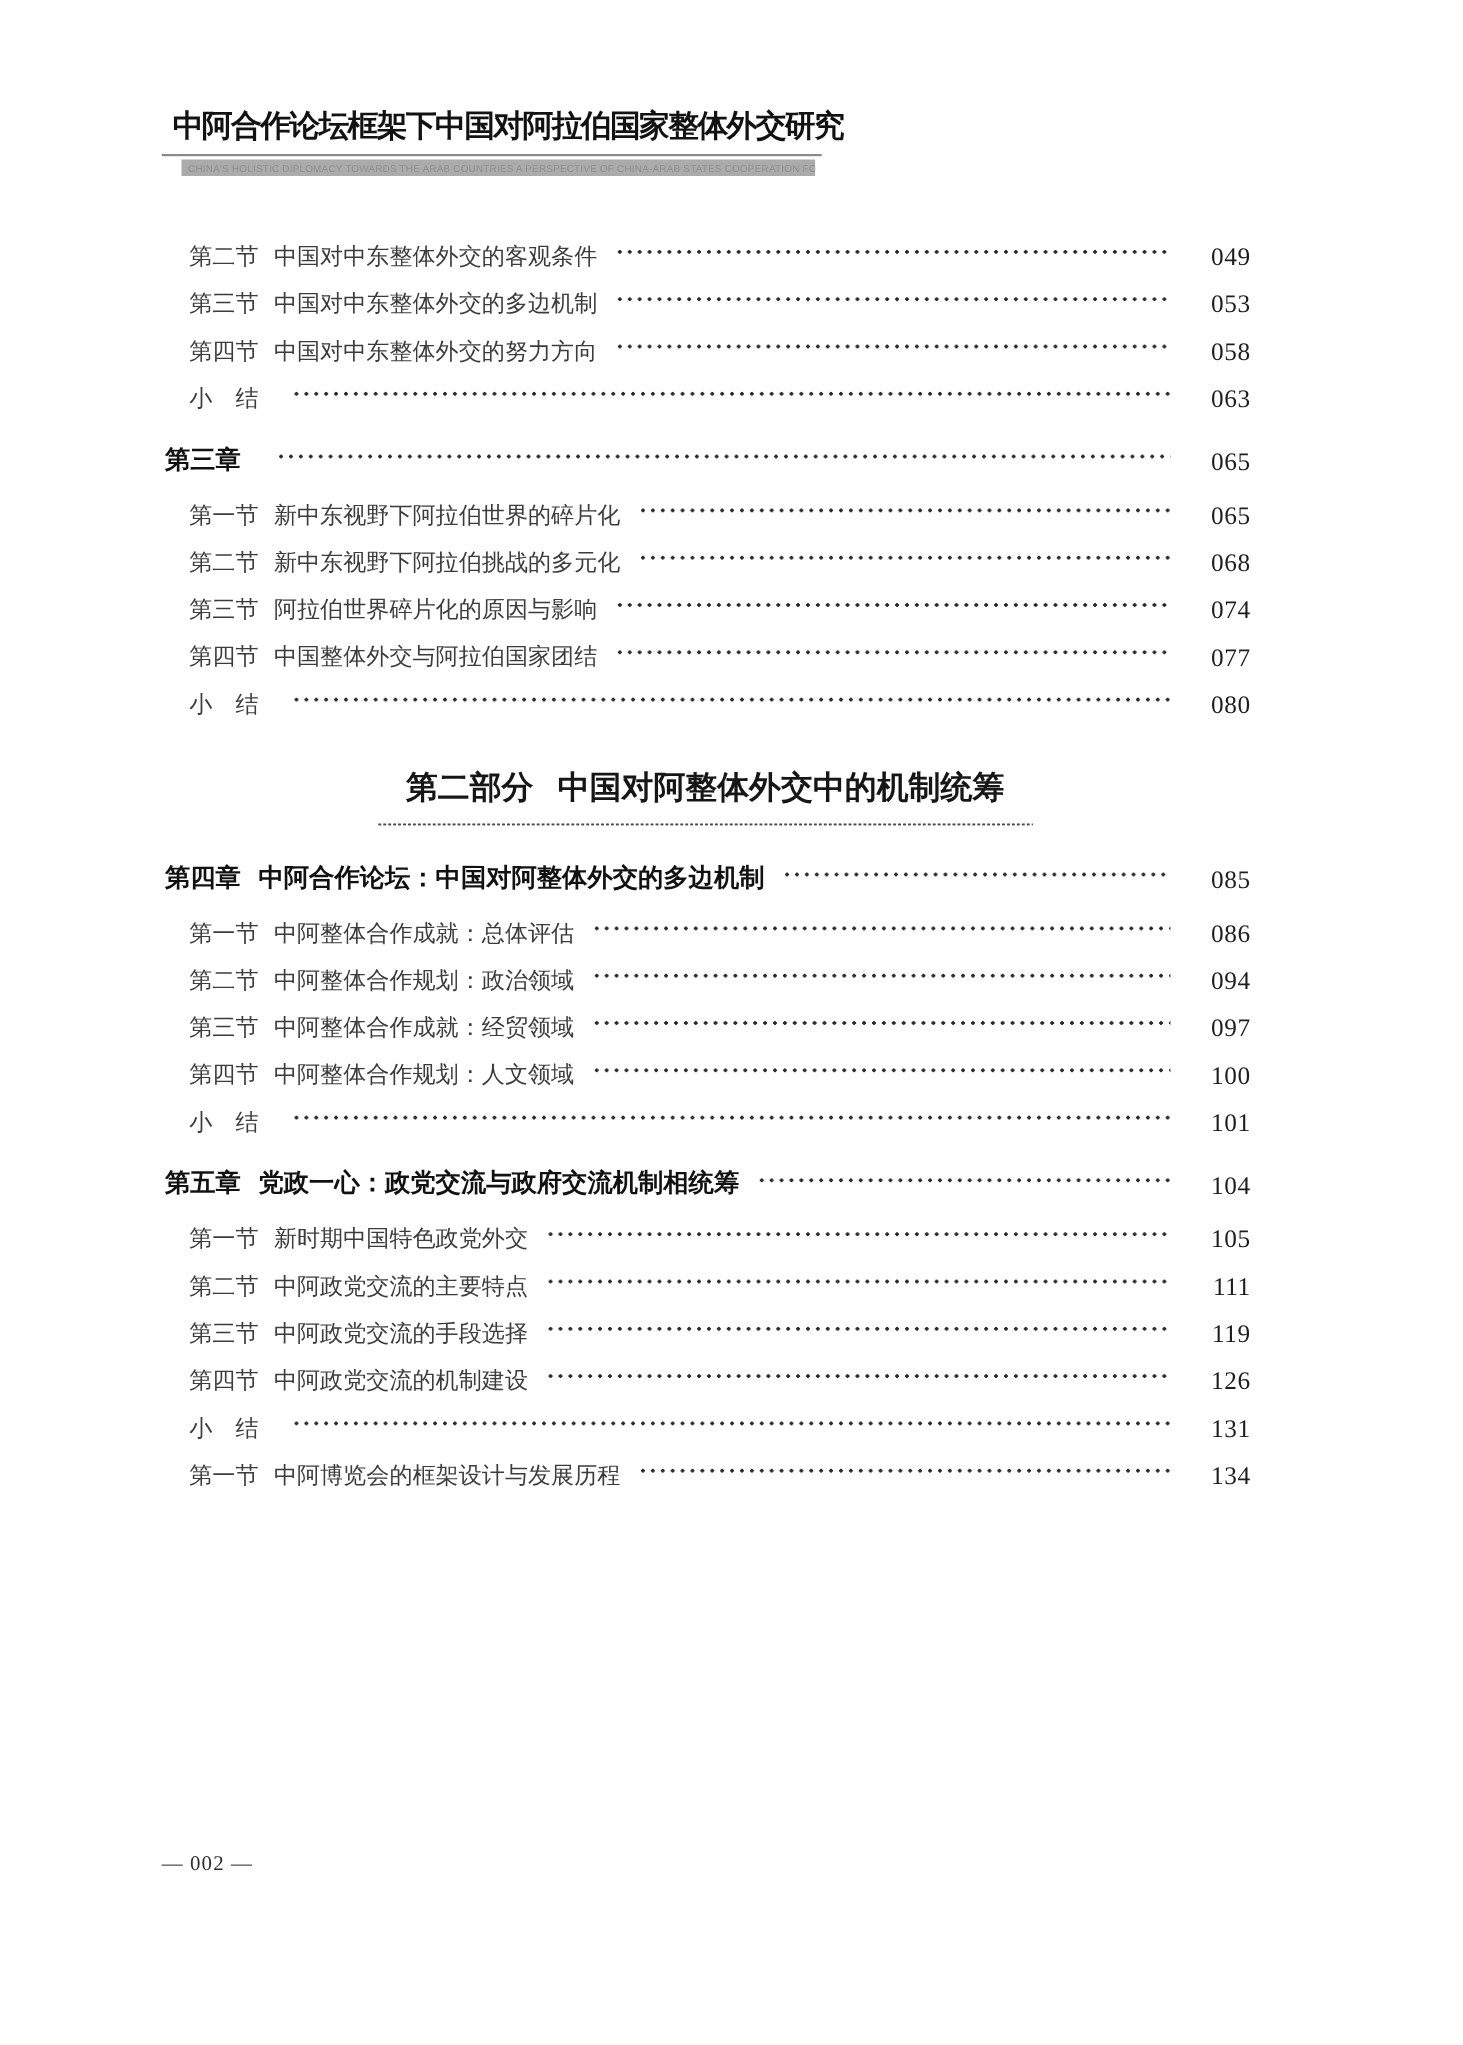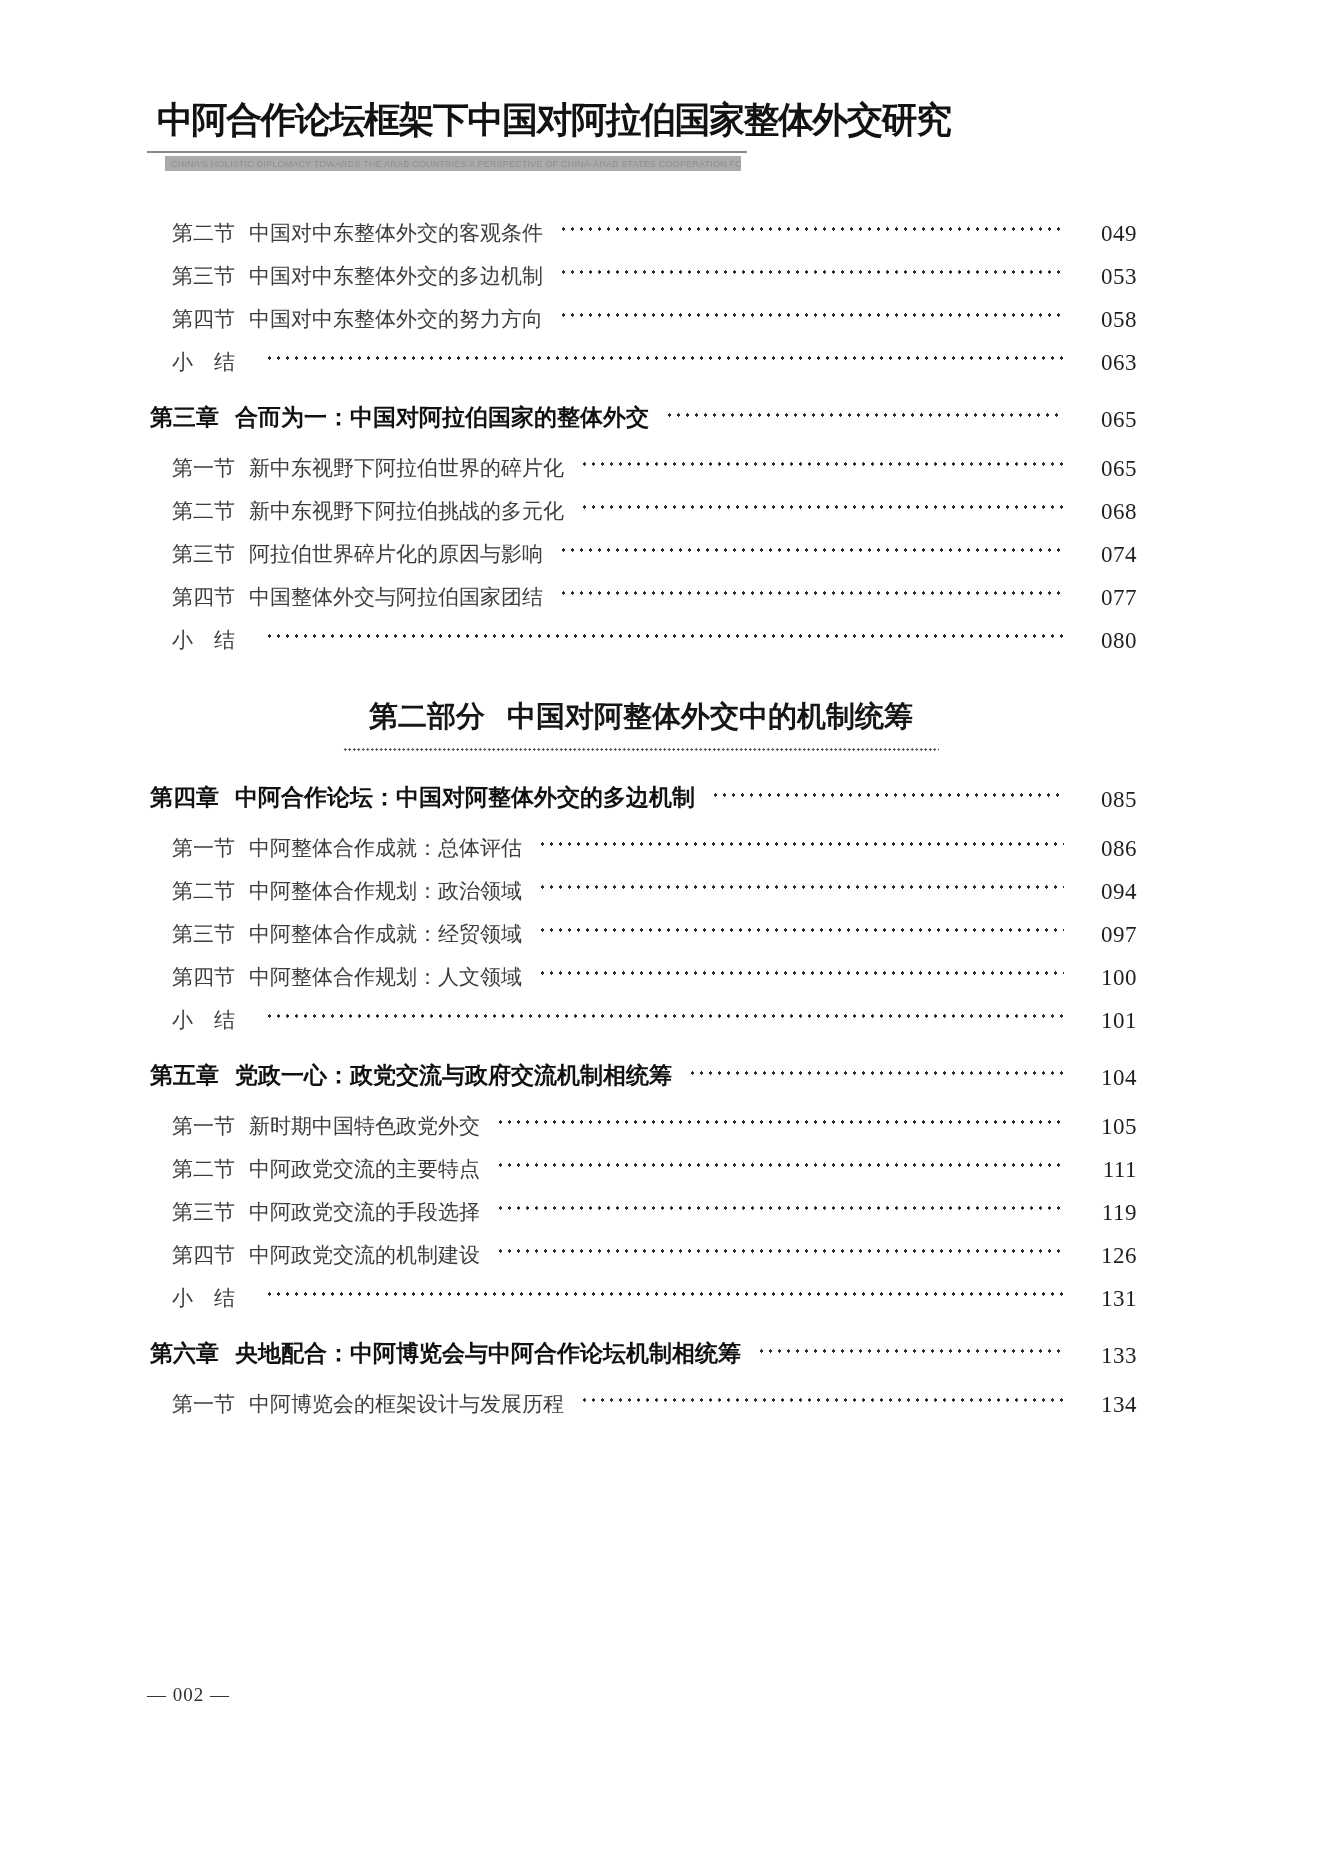--- a/index.html
+++ b/index.html
@@ -8,21 +8,21 @@
     background:#ffffff;
     position:relative;
     font-family:"Liberation Sans", sans-serif;
     color:#2a2a2a;
     overflow:hidden;
   }
 
   
   .header{position:absolute;left:147px;top:96px;width:620px;}
   .header-title{
-    font-size:36px;font-weight:700;letter-spacing:-1.5px;
+    font-size:28px;font-weight:700;letter-spacing:-1.5px;
     color:#121212;white-space:nowrap;margin-left:10px;
   }
   .header-underline{height:2px;background:#8a8a8a;width:600px;margin-top:6px;}
   .header-subbar{
     margin-top:3px;margin-left:18px;width:576px;height:15px;
     background:#ababab;display:flex;align-items:center;
     padding-left:6px;box-sizing:border-box;
   }
   .header-subtext{
     font-size:9px;color:#8f8f8f;letter-spacing:0.2px;white-space:nowrap;
@@ -116,21 +116,20 @@
         <span class="pg">058</span>
       </div>
       <div class="row summary">
         <span class="lbl">小　结</span>
 
         <span class="leader"></span>
         <span class="pg">063</span>
       </div>
       <div class="row chapter">
         <span class="lbl">第三章</span>
-        <span class="ttl">合而为一：中国对阿拉伯国家的整体外交</span>
         <span class="leader"></span>
         <span class="pg">065</span>
       </div>
       <div class="row section">
         <span class="lbl">第一节</span>
         <span class="ttl">新中东视野下阿拉伯世界的碎片化</span>
         <span class="leader"></span>
         <span class="pg">065</span>
       </div>
       <div class="row section">
@@ -233,26 +232,20 @@
         <span class="ttl">中阿政党交流的机制建设</span>
         <span class="leader"></span>
         <span class="pg">126</span>
       </div>
       <div class="row summary">
         <span class="lbl">小　结</span>
 
         <span class="leader"></span>
         <span class="pg">131</span>
       </div>
-      <div class="row chapter">
-        <span class="lbl">第六章</span>
-        <span class="ttl">央地配合：中阿博览会与中阿合作论坛机制相统筹</span>
-        <span class="leader"></span>
-        <span class="pg">133</span>
-      </div>
       <div class="row section">
         <span class="lbl">第一节</span>
         <span class="ttl">中阿博览会的框架设计与发展历程</span>
         <span class="leader"></span>
         <span class="pg">134</span>
       </div>
     </div>
 
 </div>
 

